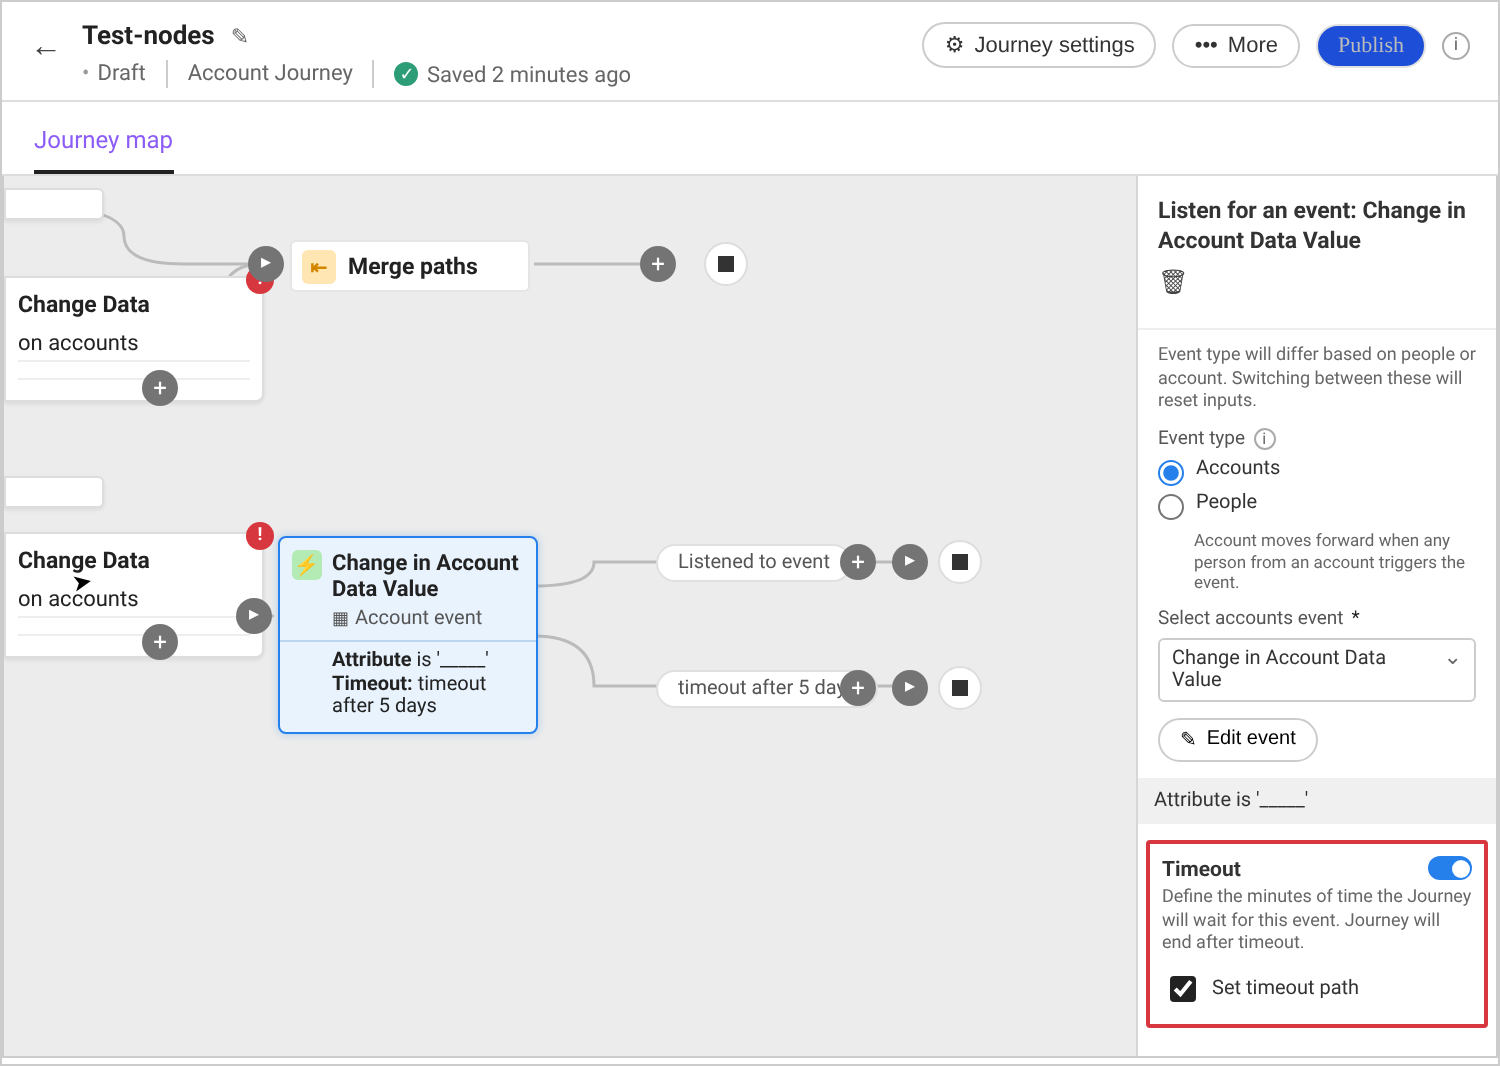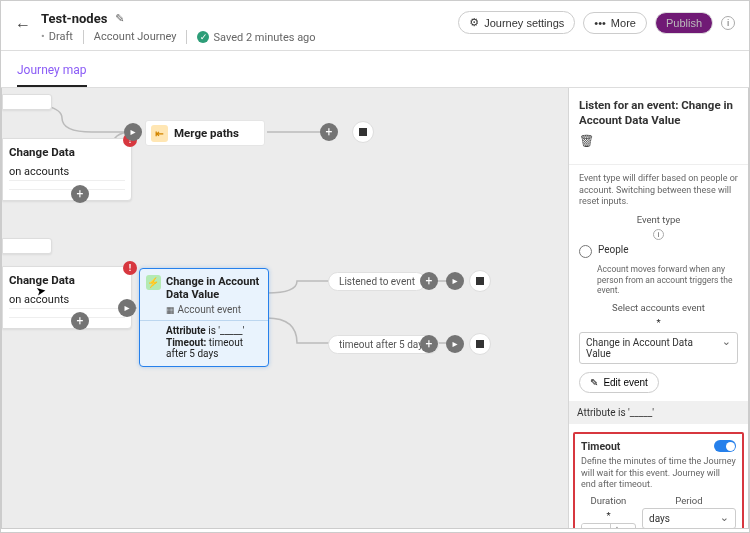--- a/index.html
+++ b/index.html
@@ -13,21 +13,21 @@
   .title-row { display: flex; align-items: center; gap: 8px; }
   .title-row strong { font-size: 13px; }
   .pencil { color: #666; font-size: 11px; }
   .meta-row { display: flex; gap: 10px; color: #666; font-size: 11px; }
   .meta-row .draft::before { content: "•"; color: #999; margin-right: 4px; }
   .sep { width: 1px; height: 14px; background: #ccc; }
   .saved { display: flex; align-items: center; gap: 4px; }
   .check-badge { width: 12px; height: 12px; border-radius: 50%; background: #2d9d78; display: inline-flex; align-items: center; justify-content: center; color: #fff; font-size: 9px; }
   .header-actions { display: flex; gap: 8px; align-items: center; }
   .btn { background: #fff; border: 1px solid #ccc; border-radius: 14px; padding: 4px 10px; font-size: 11px; display: inline-flex; align-items: center; gap: 5px; cursor: pointer; color: #333; }
-  .btn.disabled { color: #bbb; border-color: #e0e0e0; background: #701a75; }
+  .btn.disabled { color: #bbb; border-color: #e0e0e0; background: #1d4ed8; font-family: Liberation Serif, serif; }
   .info-circle { width: 14px; height: 14px; border: 1px solid #aaa; border-radius: 50%; display: inline-flex; align-items: center; justify-content: center; font-size: 9px; color: #666; }
 
   
   .tabbar { padding: 8px 16px 0 16px; border-bottom: 1px solid #ddd; }
   .tab { display: inline-block; padding: 4px 0 8px 0; font-size: 12px; color: #8b5cf6; border-bottom: 2px solid #222; }
 
   
   .canvas { position: relative; width: 100%; height: calc(100% - 90px); background: #ececec; border: 1px solid #ccc; border-top: none; overflow: hidden; }
   svg.connectors { position: absolute; top: 0; left: 0; }
 
@@ -55,21 +55,21 @@
   .dot.arrow { font-size: 10px; }
   .stop-square { position: absolute; width: 22px; height: 22px; background: #fff; border: 1px solid #ddd; border-radius: 50%; display: flex; align-items: center; justify-content: center; }
   .stop-square::after { content: ""; width: 8px; height: 8px; background: #333; }
 
   
   .panel { position: absolute; right: 0; top: 0; bottom: 0; width: 180px; background: #fff; border-left: 1px solid #d6d6d6; padding: 10px 10px; overflow: hidden; font-size: 10px; color: #333; }
   .panel h3 { font-size: 11.5px; font-weight: 700; margin: 0 0 6px 0; line-height: 1.3; }
   .trash { font-size: 12px; color: #444; margin-bottom: 8px; display: inline-block; }
   .panel hr { border: none; border-top: 1px solid #eee; margin: 8px -10px; }
   .panel .hint { color: #666; font-size: 9px; line-height: 1.3; }
-  .panel .label { font-size: 9.5px; color: #555; display: flex; align-items: center; gap: 4px; margin: 6px 0 4px 0; flex-direction: column; }
+  .panel .label { font-size: 9.5px; color: #555; display: flex; align-items: center; gap: 4px; margin: 6px 0 4px 0; }
   .panel .req::after { content: " *"; color: #222; }
   .radio-row { display: flex; align-items: flex-start; gap: 6px; margin: 3px 0; font-size: 10px; }
   .radio-row input { margin: 1px 0 0 0; accent-color: #2680eb; }
   .radio-row .radio-hint { color: #666; font-size: 8.5px; line-height: 1.25; margin-left: 18px; }
   .select { width: 100%; border: 1px solid #ccc; border-radius: 3px; padding: 4px 20px 4px 6px; font-size: 10px; background: #fff; position: relative; }
   .select::after { content: "⌄"; position: absolute; right: 6px; top: 2px; color: #666; font-size: 11px; }
   .editbtn { display: inline-flex; align-items: center; gap: 5px; border: 1px solid #ccc; border-radius: 14px; padding: 4px 10px; font-size: 10px; background: #fff; cursor: pointer; margin-top: 8px; }
   .attr-preview { background: #f0f0f0; padding: 6px 8px; font-size: 10px; margin: 8px -10px; font-style: normal; }
 
   .timeout-box { border: 2px solid #d7373f; border-radius: 2px; margin: 6px -6px 0 -6px; padding: 6px 6px 8px 6px; }
@@ -211,20 +211,24 @@
 
   <div class="panel">
     <h3>Listen for an event: Change in Account Data Value</h3>
     <span class="trash">🗑</span>
     <hr>
     <div class="hint">Event type will differ based on people or account. Switching between these will reset inputs.</div>
     <div class="label">
       <span>Event type</span>
       <span class="info-circle" style="width:11px;height:11px;font-size:8px;">i</span>
     </div>
+    <label class="radio-row">
+      <input type="radio" checked="" style="">
+      <span>Accounts</span>
+    </label>
     <label class="radio-row" style="flex-wrap:wrap;">
       <input type="radio" style="">
       <span>People</span>
       <div class="radio-hint">Account moves forward when any person from an account triggers the event.</div>
     </label>
 
     <div class="label req">Select accounts event</div>
     <div class="select">
       <span>Change in Account Data Value</span>
     </div>
@@ -235,37 +239,19 @@
     </button>
 
     <div class="attr-preview">Attribute is '_____'</div>
 
     <div class="timeout-box">
       <div class="timeout-head">
         <span>Timeout</span>
         <span class="toggle"></span>
       </div>
       <div class="hint">Define the minutes of time the Journey will wait for this event. Journey will end after timeout.</div>
-      <div class="dp-row">
-        <div class="dp-col" style="flex:0 0 55px;">
-          <div class="label req">Duration</div>
-          <div class="numinput">
-            <input value="5" style="">
-            <div class="spin">
-                <span>▲</span>
-                <span>▼</span>
-              </div>
-          </div>
-        </div>
-        <div class="dp-col">
-          <div class="label">Period</div>
-          <div class="select">
-            <span>days</span>
-          </div>
-        </div>
-      </div>
       <label class="check-row">
         <input type="checkbox" checked="" style="">
         <span>Set timeout path</span>
       </label>
     </div>
   </div>
 </div>
 
 </body></html>

